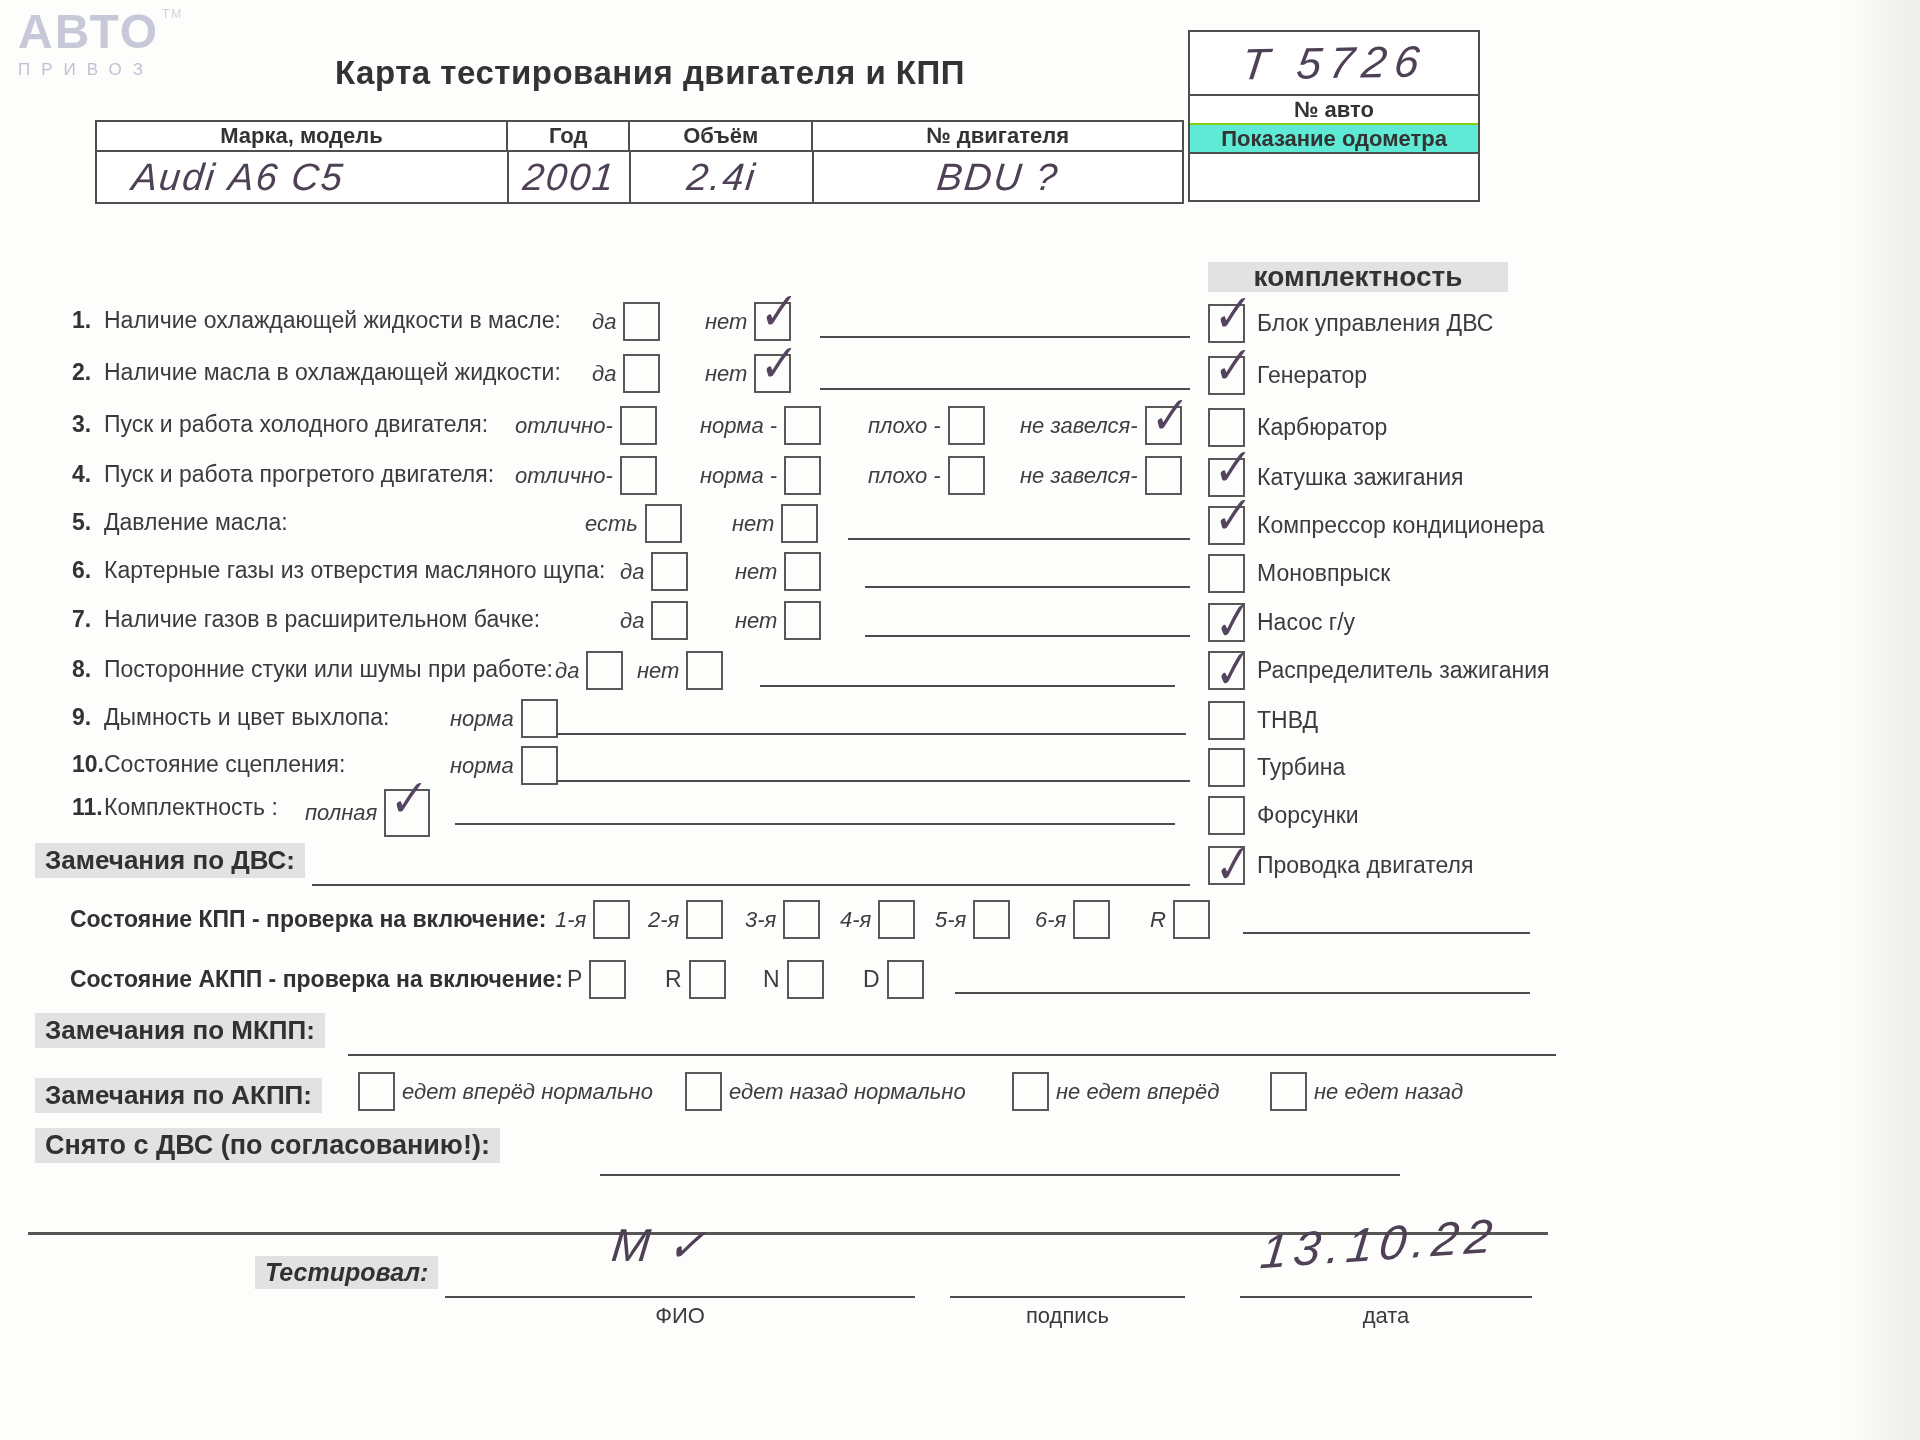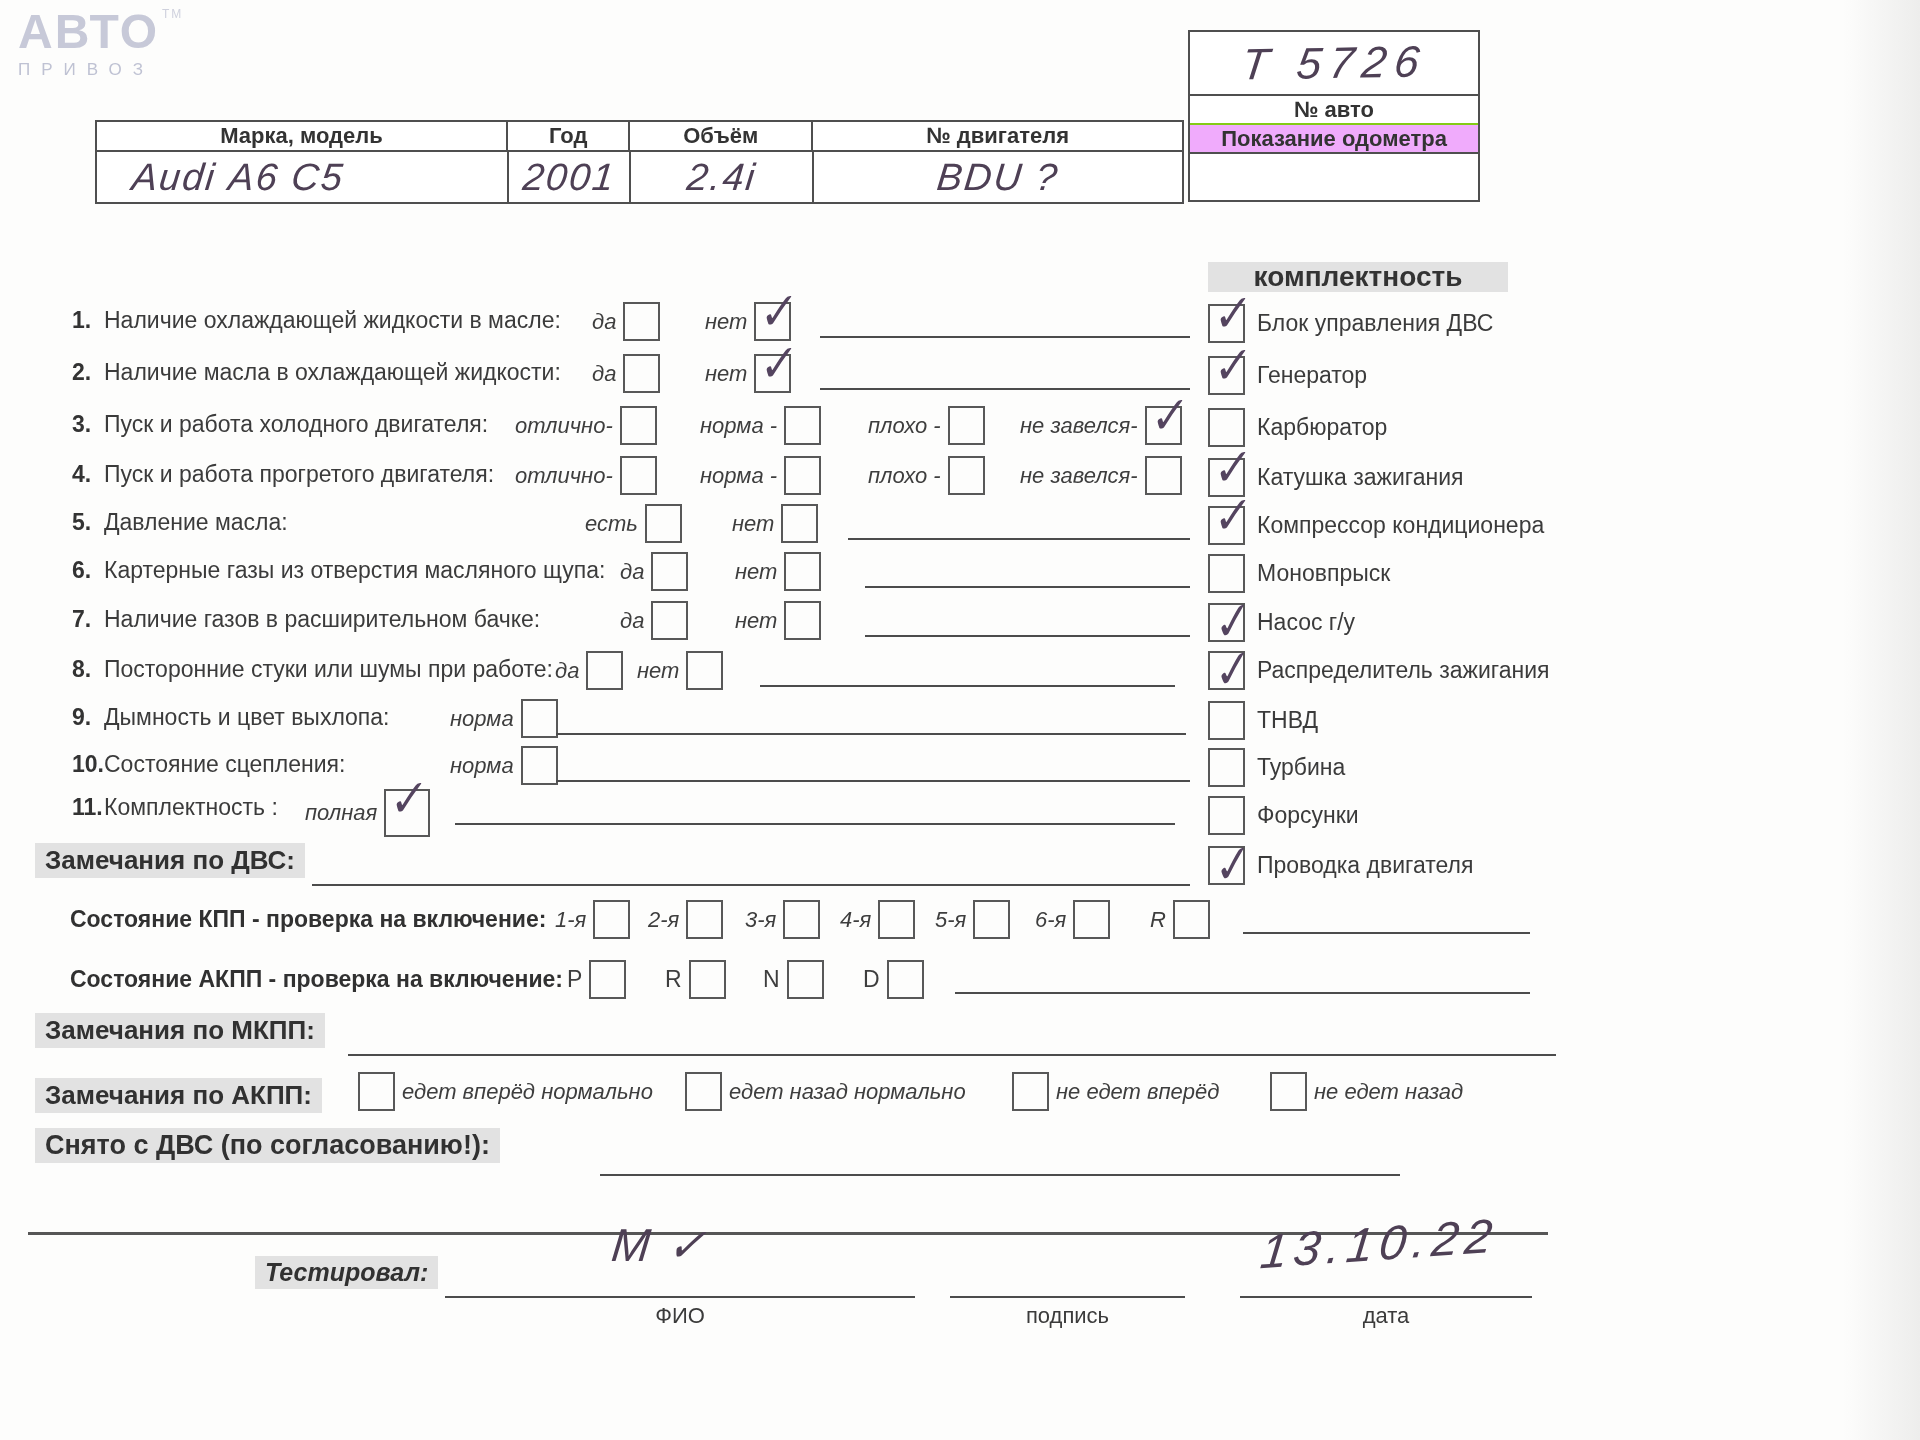--- a/index.html
+++ b/index.html
@@ -14,21 +14,21 @@
   .logo-tm{font-size:12px;vertical-align:top;color:#cfd1dd;font-weight:400;margin-left:3px;}
   .logo-sub{font-size:17px;letter-spacing:11px;color:#bfc2d3;margin-top:4px;font-weight:500;}
   
   .title{position:absolute;left:280px;top:54px;width:740px;text-align:center;
          font-size:33px;font-weight:bold;color:#333;letter-spacing:.5px;}
   
   .autobox{position:absolute;left:1188px;top:30px;width:288px;border:2px solid #4f4f4f;background:#fff;}
   .ab-num{height:62px;border-bottom:2px solid #4f4f4f;display:flex;align-items:center;justify-content:center;}
   .ab-cap{height:27px;border-bottom:2px solid #84cc16;display:flex;align-items:center;justify-content:center;
           font-weight:bold;font-size:22px;color:#333;}
-  .ab-odo{height:27px;border-bottom:2px solid #4f4f4f;background:#f0abfc;display:flex;align-items:center;justify-content:center;
+  .ab-odo{height:27px;border-bottom:2px solid #4f4f4f;background:#5eead4;display:flex;align-items:center;justify-content:center;
           font-weight:bold;font-size:22px;color:#333;}
   .ab-empty{height:46px;}
   
   .vtable{position:absolute;left:95px;top:120px;width:1085px;border:2px solid #4f4f4f;background:#fff;}
   .vt-row{display:flex;}
   .vt-cell{border-right:2px solid #4f4f4f;box-sizing:border-box;}
   .vt-cell:last-child{border-right:none;}
   .vt-head .vt-cell{height:30px;display:flex;align-items:center;justify-content:center;
       font-weight:bold;font-size:22px;color:#333;border-bottom:2px solid #4f4f4f;}
   .vt-val .vt-cell{height:50px;display:flex;align-items:center;justify-content:center;}
@@ -71,20 +71,21 @@
 </head>
 <body>
 
 <div class="page">
 
   <div class="logo">
     <div class="logo-main"><span>АВТО</span><span class="logo-tm">TM</span></div>
     <div class="logo-sub">ПРИВОЗ</div>
   </div>
 
+  <div class="title">Карта тестирования двигателя  и КПП</div>
 
   <div class="autobox">
     <div class="ab-num">
       <span class="hand autonum">Т 5726</span>
     </div>
     <div class="ab-cap">№ авто</div>
     <div class="ab-odo">Показание одометра</div>
     <div class="ab-empty"></div>
   </div>
 

